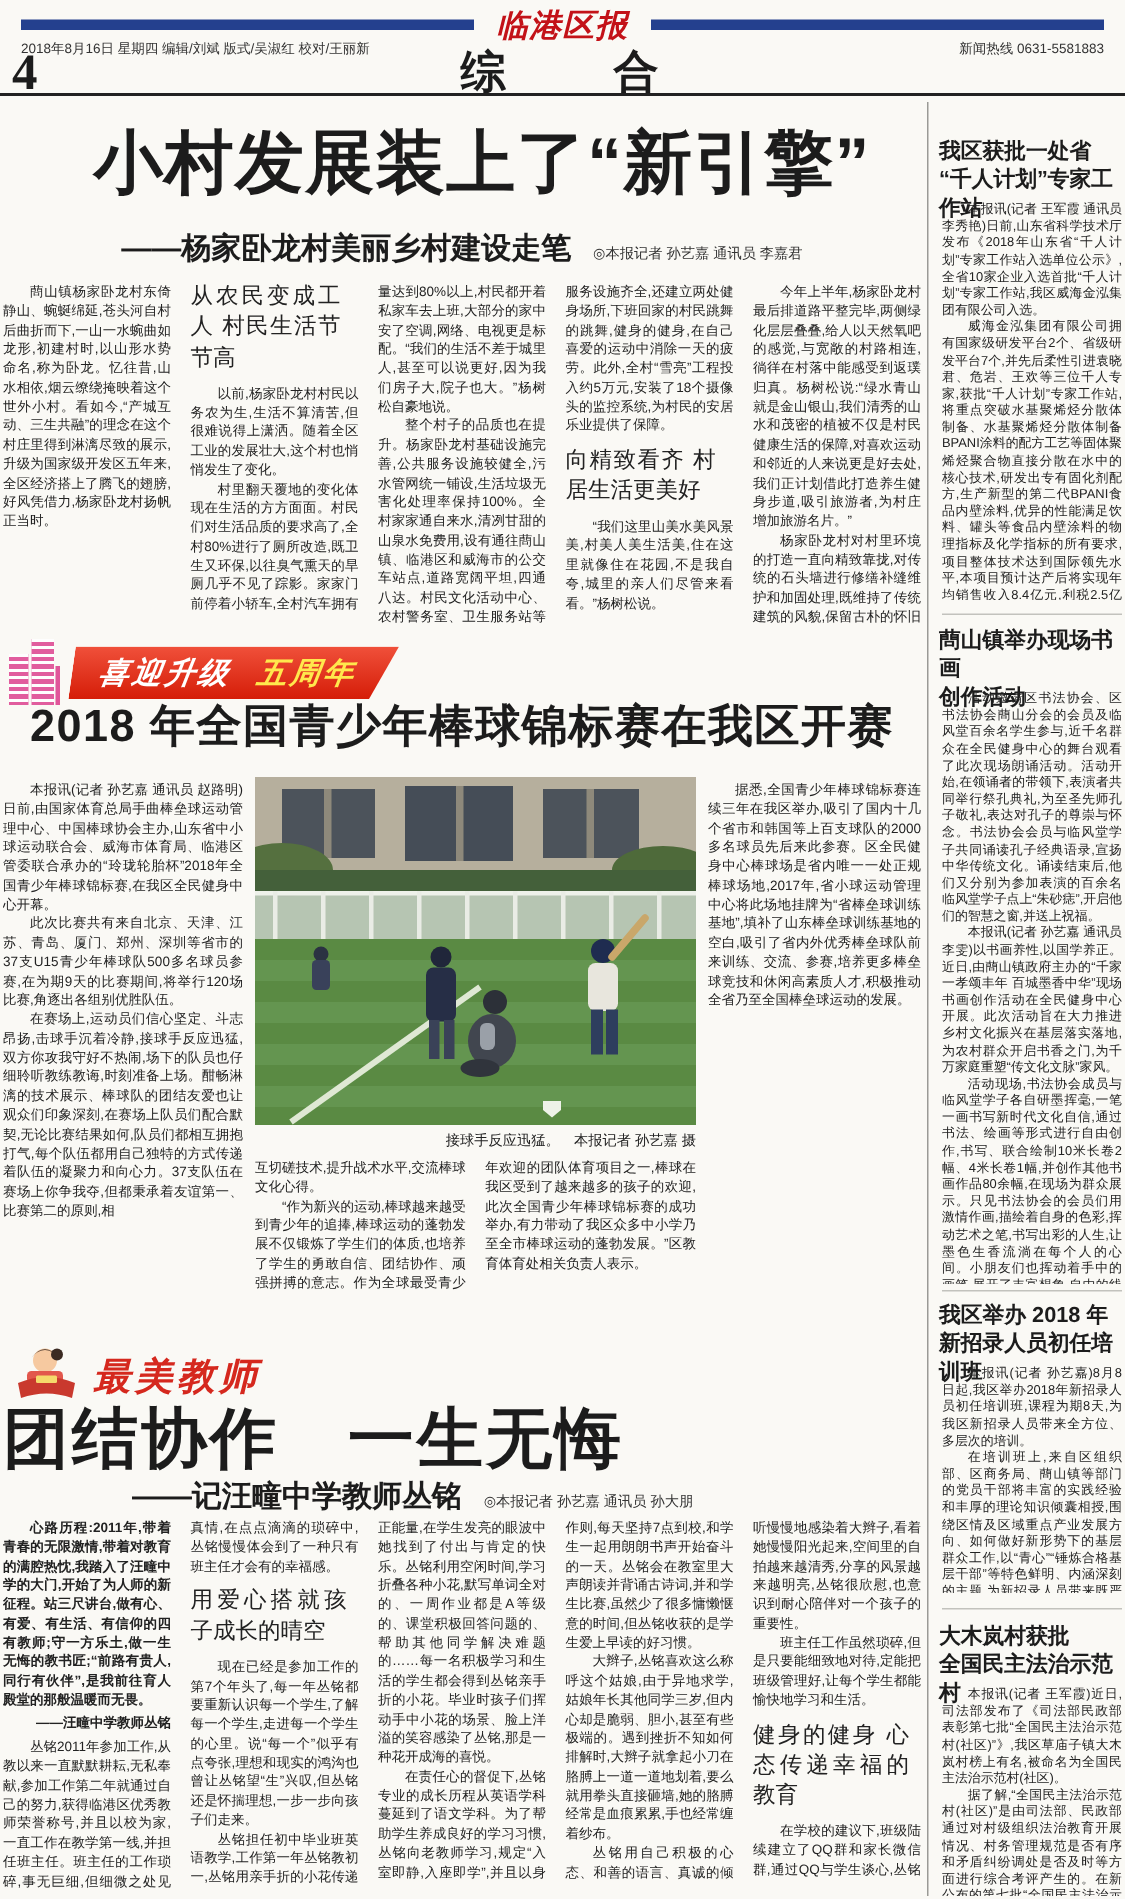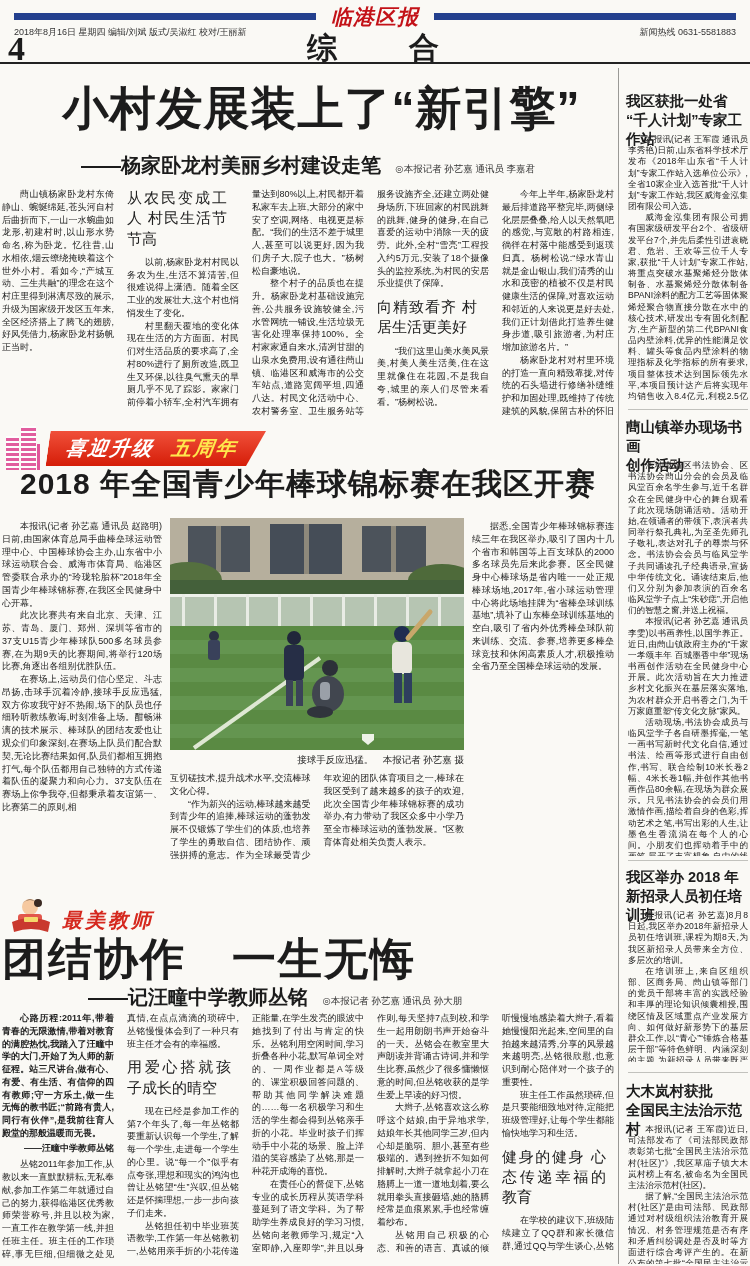--- a/index.html
+++ b/index.html
@@ -48,21 +48,21 @@
   
   .bb-headline { top:464px; left:0; width:616px; text-align:center; font-size:30px; font-weight:900; letter-spacing:1px; }
   .bb-left   { top:520px; left:2px;  width:160px; height:366px; }
   .bb-right  { top:520px; left:472px; width:142px; height:366px; }
   .bb-photo  { top:518px; left:170px; width:294px; height:232px; background:#5a8a43; overflow:hidden; }
   .bb-caption{ top:754px; left:170px; width:294px; text-align:right; font-size:9.5px; color:#222; }
   .bb-bottom { top:772px; left:170px; width:294px; height:112px; }
 
   
   .badge { top:896px; left:8px; display:flex; align-items:flex-end; }
-  .badge-label { color:#d5281e; font-size:20px; font-weight:900; font-style:italic; letter-spacing:3px; margin-left:8px; }
+  .badge-label { color:#d5281e; font-size:25px; font-weight:900; font-style:italic; letter-spacing:3px; margin-left:8px; }
 
   
   .t-headline { top:930px; left:2px; width:616px; font-size:44px; font-weight:900; letter-spacing:2px; }
   .t-subrow { top:984px; left:2px; width:616px; padding-left:86px; }
   .t-body { top:1012px; left:2px; width:612px; height:252px; }
   .t-intro { font-weight:bold; }
   .t-sign { text-align:right; font-weight:bold; text-indent:0 !important; margin:2px 0 4px !important; }
 
   
   .sb-title { left:626px; width:122px; font-size:14.5px; font-weight:900; line-height:1.3; }

